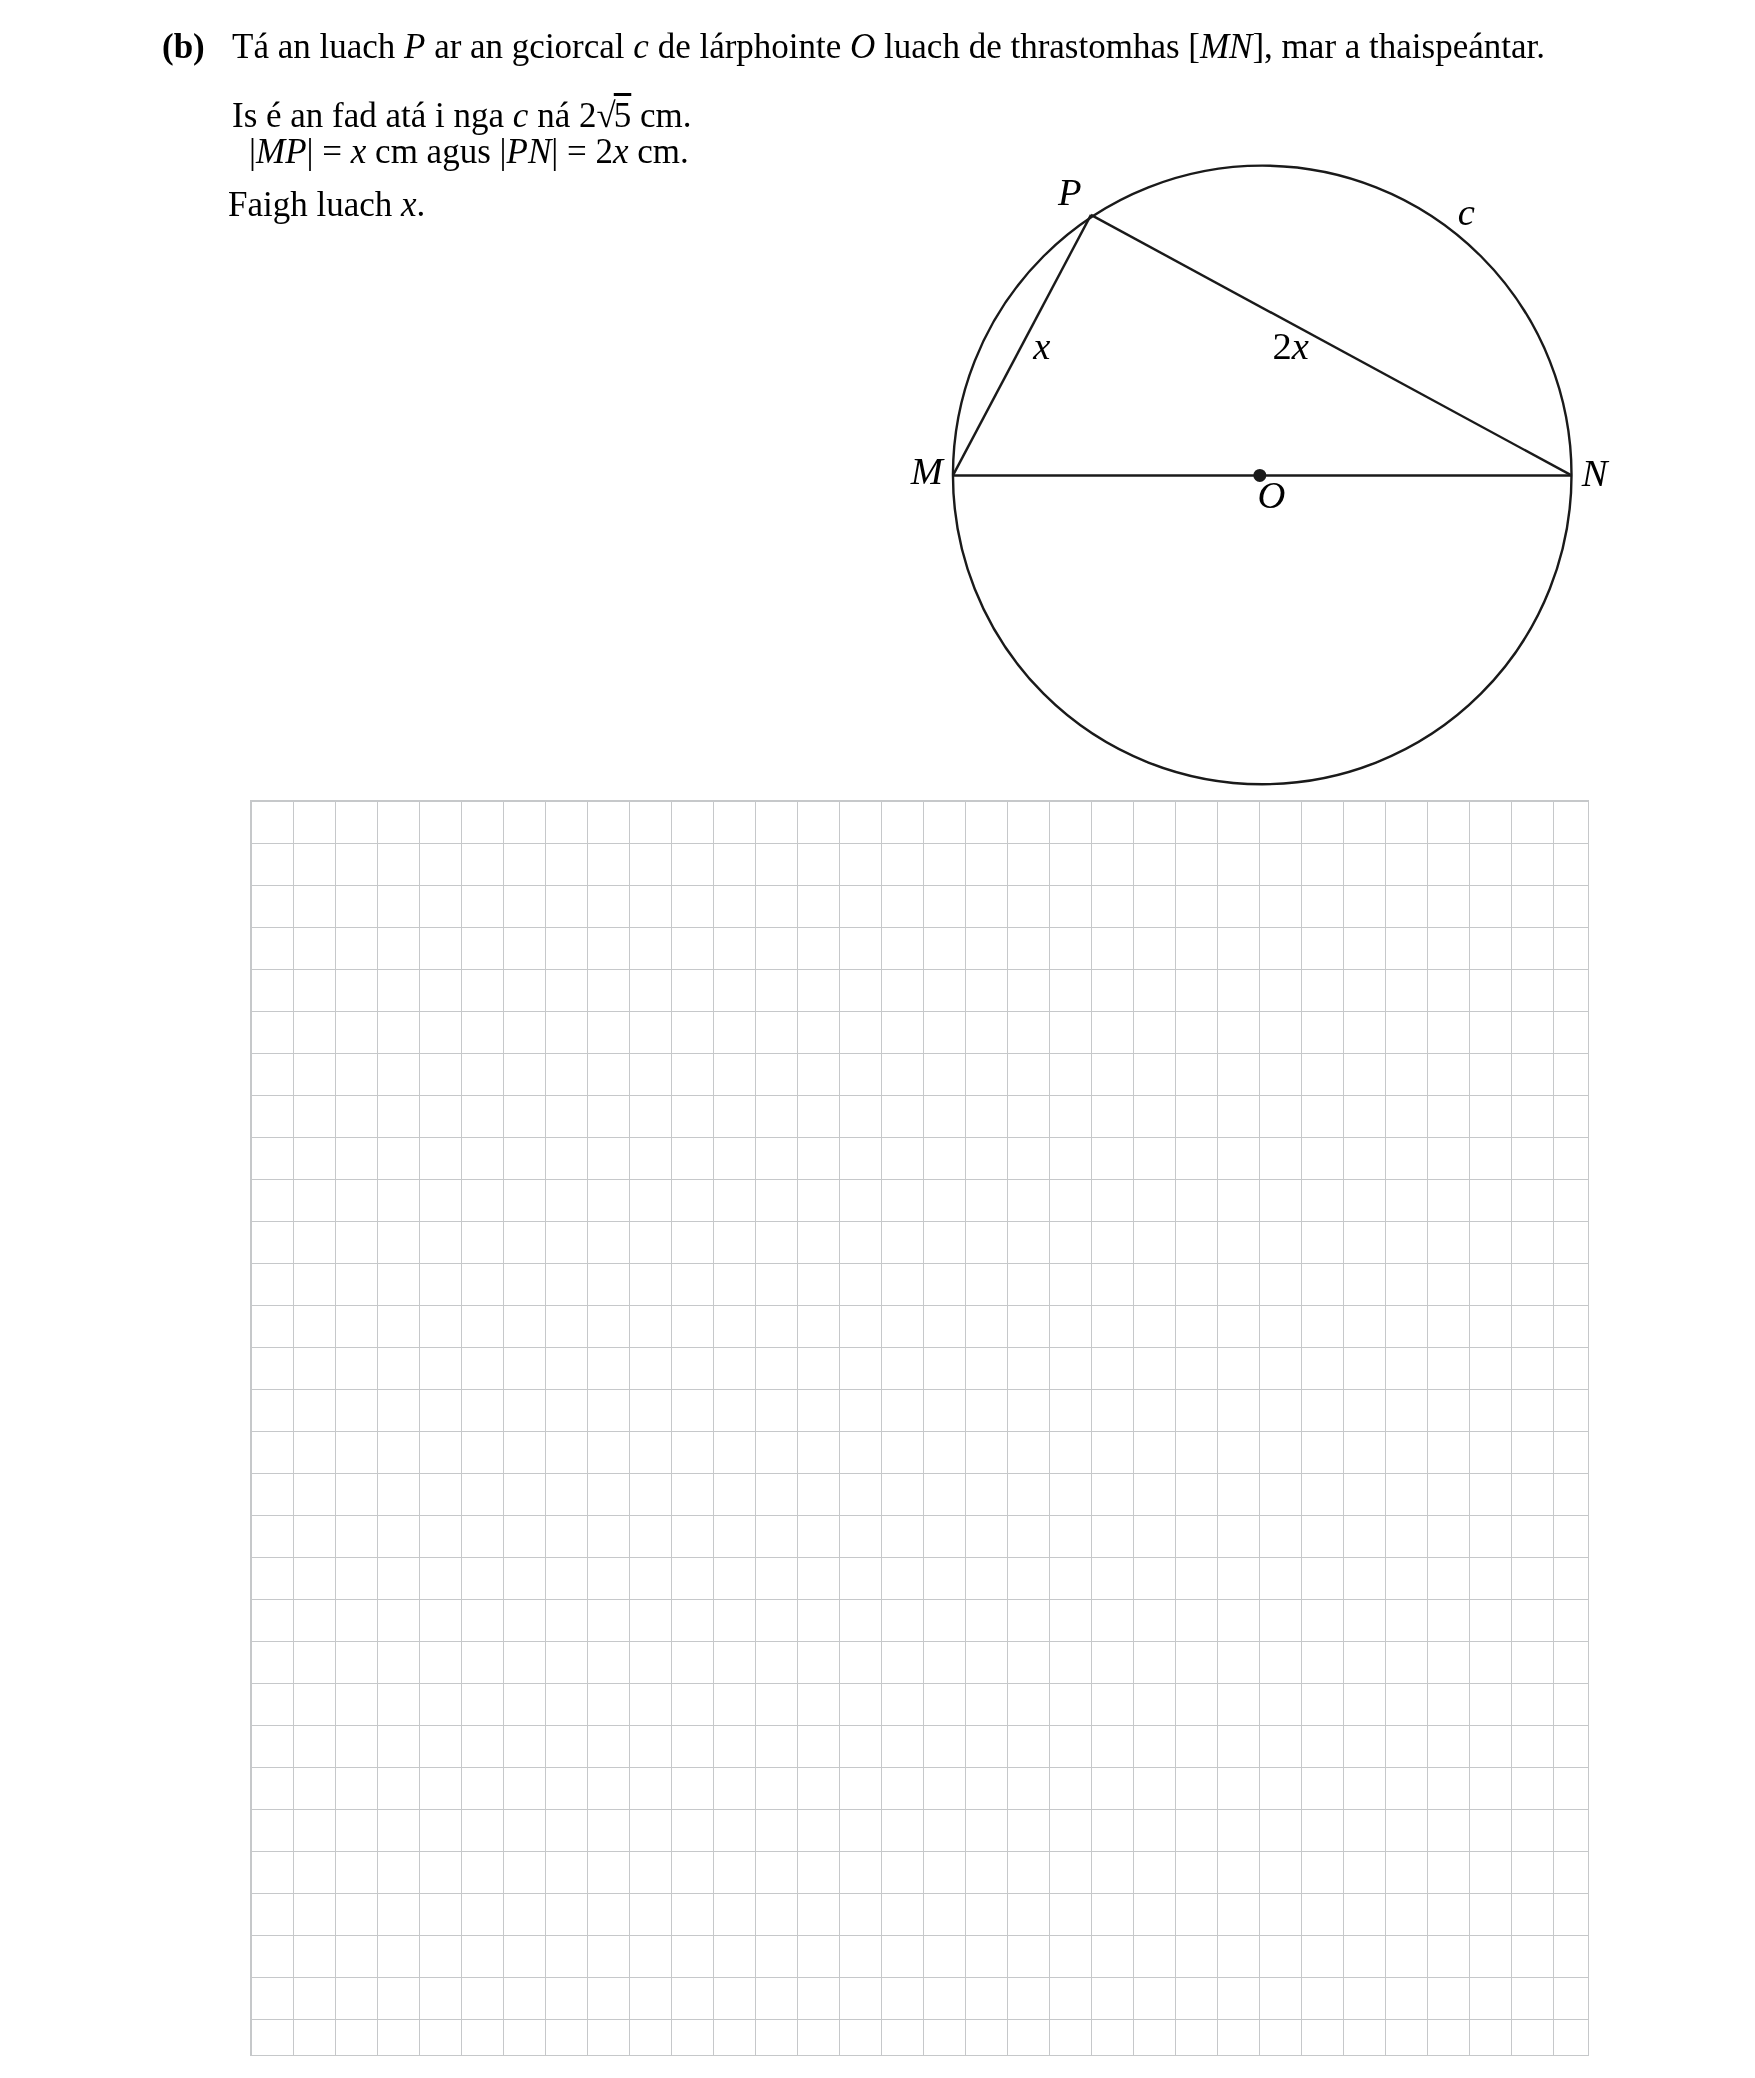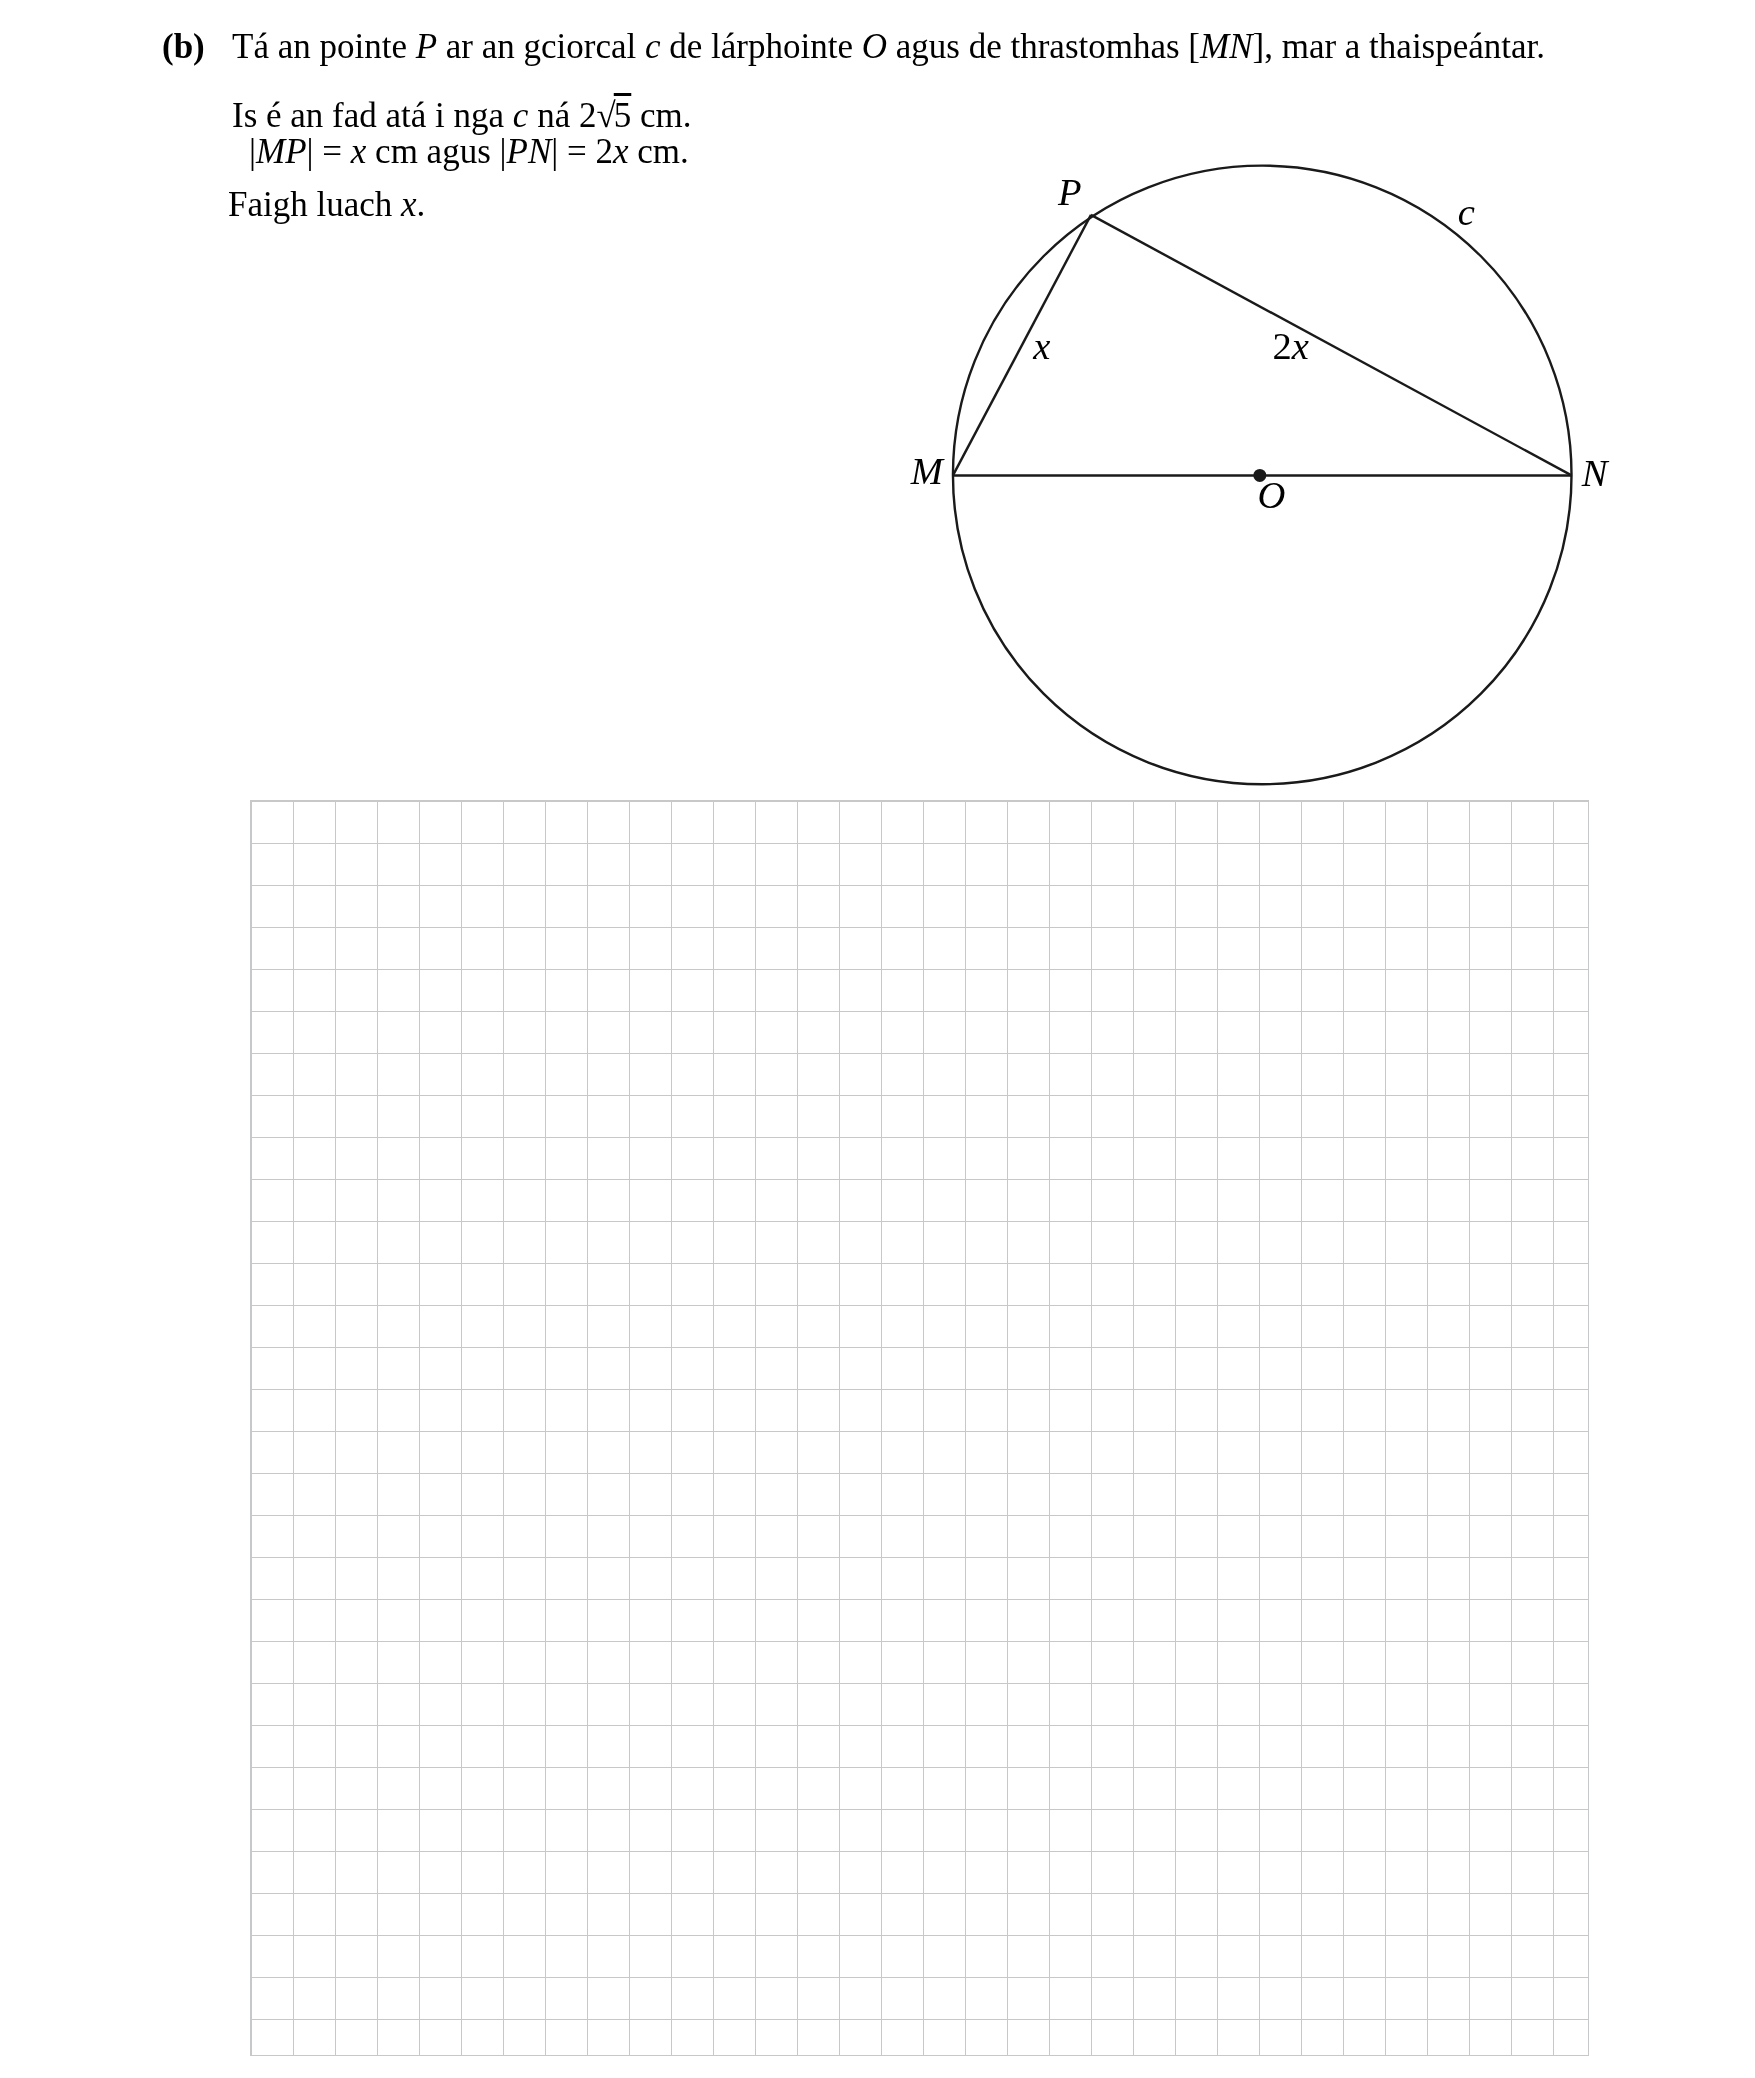--- a/index.html
+++ b/index.html
@@ -59,21 +59,21 @@
     background-size: 42px 42px;
     background-color: #ffffff;
   }
 </style>
 </head>
 <body>
 
 <div class="qline b" id="part-label">(b)</div>
 
 <div class="qline" id="q-line1">
-  <span>Tá an pointe </span><span class="it">P</span><span> ar an gciorcal </span><span class="it">c</span><span> de lárphointe </span><span class="it">O</span><span> agus de thrastomhas [</span><span class="it">MN</span><span>], mar a thaispeántar.</span>
+  <span>Tá an luach </span><span class="it">P</span><span> ar an gciorcal </span><span class="it">c</span><span> de lárphointe </span><span class="it">O</span><span> luach de thrastomhas [</span><span class="it">MN</span><span>], mar a thaispeántar.</span>
 </div>
 
 <div class="qline" id="q-line2">
   <span>Is é an fad atá i nga </span><span class="it">c</span><span> ná 2</span><span class="rad">√</span><span class="radarg">5</span><span> cm.</span>
 </div>
 
 <div class="qline" id="q-line3">
   <span>|</span><span class="it">MP</span><span>| = </span><span class="it">x</span><span> cm agus </span><span>|</span><span class="it">PN</span><span>| = 2</span><span class="it">x</span><span> cm.</span>
 </div>
 

